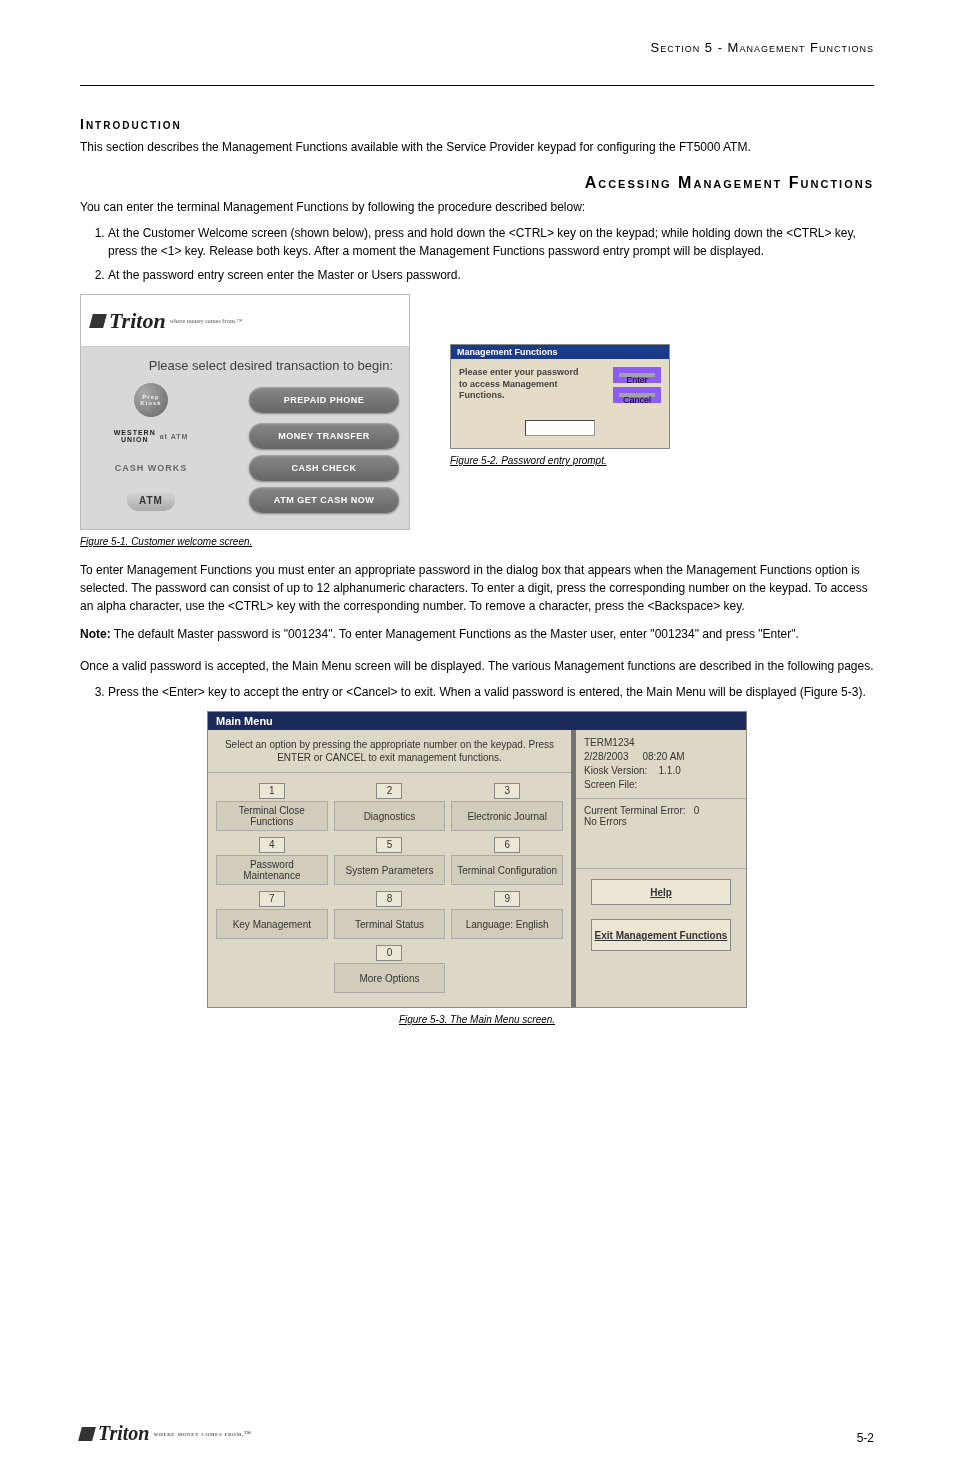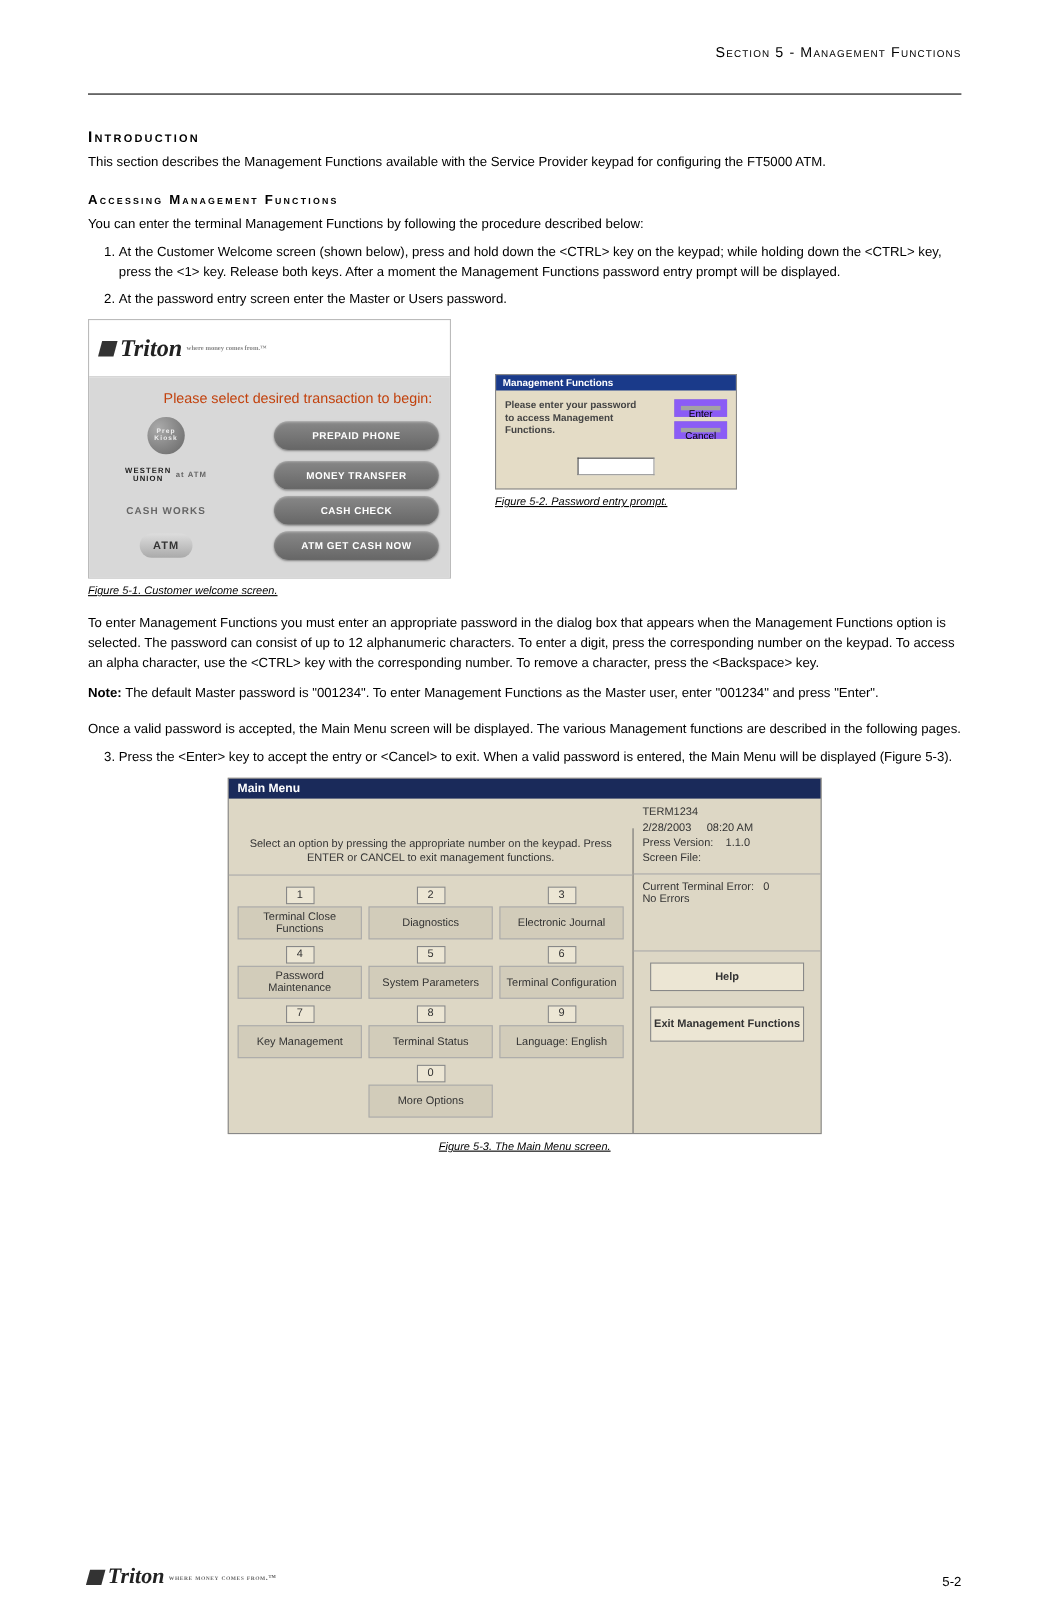--- a/index.html
+++ b/index.html
@@ -8,36 +8,36 @@
     height: 1475px;
     background: #fff;
     font-family: Arial, Helvetica, sans-serif;
     color: #000;
     position: relative;
     padding: 40px 80px 60px 80px;
   }
   .header-line { border-top: 1px solid #000; margin-top: 30px; margin-bottom: 30px; }
   .page-title-bar { text-align: right; font-size: 13px; letter-spacing: 1px; margin-bottom: 4px; font-variant: small-caps; }
   .section-title { font-size: 14px; font-weight: bold; letter-spacing: 2px; font-variant: small-caps; margin: 14px 0 6px 0; }
-  .section-sub { font-size: 12px; font-weight: bold; letter-spacing: 2px; font-variant: small-caps; margin: 18px 0 6px 0; }
+  .section-sub { font-size: 16px; font-weight: bold; letter-spacing: 2px; font-variant: small-caps; margin: 18px 0 6px 0; text-align: right; }
   .body-text { font-size: 12px; line-height: 1.5; margin-bottom: 8px; }
   .note-text { font-size: 12px; line-height: 1.5; margin: 10px 0 14px 0; }
   .note-label { font-weight: bold; }
   .fig-row { display: flex; gap: 40px; align-items: flex-start; margin: 10px 0 6px 0; }
   .fig-caption { font-size: 10px; font-style: italic; margin-top: 6px; text-decoration: underline; }
 
   
   .welcome-fig { width: 330px; }
   .welcome-panel { width: 330px; border: 1px solid #bbb; background: #fff; }
   .welcome-top { height: 52px; padding: 6px 10px; border-bottom: 1px solid #ccc; display: flex; align-items: center; }
   .triton-logo { font-family: Georgia, serif; font-style: italic; font-weight: bold; font-size: 22px; color: #222; display: flex; align-items: center; gap: 4px; }
   .triton-mark { width: 14px; height: 14px; background: #333; transform: skewX(-15deg); }
   .triton-tag { font-size: 6px; color: #888; font-style: normal; line-height: 1; }
   .welcome-body { background: #d8d8d8; padding: 10px; }
-  .welcome-prompt { text-align: right; font-size: 13px; color: #c2410c; line-height: 1.4; margin-bottom: 8px; padding-right: 6px; }
+  .welcome-prompt { text-align: right; font-size: 13px; color: #404040; line-height: 1.4; margin-bottom: 8px; padding-right: 6px; }
   .option-row { display: flex; align-items: center; justify-content: space-between; margin: 6px 0; }
   .option-left { width: 120px; font-size: 9px; color: #666; text-align: center; font-weight: bold; letter-spacing: 1px; display:flex; align-items:center; justify-content:center; }
   .option-pill { width: 150px; height: 26px; border-radius: 13px; background: linear-gradient(#888,#666); color: #fff; font-size: 9px; font-weight: bold; display: flex; align-items: center; justify-content: center; letter-spacing: 0.5px; box-shadow: inset 0 1px 2px rgba(255,255,255,.3), 0 1px 2px rgba(0,0,0,.4); }
   .round-badge { width: 34px; height: 34px; border-radius: 50%; background: radial-gradient(circle at 30% 30%, #aaa, #666); display:flex;align-items:center;justify-content:center; font-size:6px;color:#eee; }
   .oval-badge { width: 48px; height: 22px; border-radius: 11px; background: linear-gradient(#ddd,#aaa); display:flex;align-items:center;justify-content:center; font-size:10px;font-weight:bold;color:#333; }
   .wu-badge { font-size:7px; color:#222; font-weight:bold; line-height:1; }
 
   
   .pw-fig { width: 196px; margin-top: 50px; }
   .pw-dialog { width: 220px; border: 1px solid #888; background: #e4dcc6; font-size: 9px; }
@@ -49,30 +49,30 @@
 
   .ol { font-size: 12px; line-height: 1.5; padding-left: 28px; }
   .ol li { margin-bottom: 6px; }
 
   
   .mainmenu-wrap { display:flex; justify-content:center; margin-top: 10px; }
   .mainmenu-fig { width: 540px; }
   .mainmenu { width: 540px; border: 1px solid #888; background: #ddd7c5; font-size: 10px; color: #333; }
   .mm-title { background: #1a2a5a; color: #fff; font-size: 11px; font-weight: bold; padding: 3px 8px; }
   .mm-flex { display: flex; }
-  .mm-left { flex: 1; border-right: 1px solid #737373; margin-top: 27px; }
+  .mm-left { flex: 1; border-right: 5px solid #737373; }
   .mm-instr { border-bottom: 1px solid #aaa; padding: 8px 12px; text-align: center; font-size: 10px; line-height: 1.3; }
   .mm-grid { display: grid; grid-template-columns: repeat(3, 1fr); gap: 6px; padding: 10px 8px 14px 8px; }
   .mm-cell { text-align: center; }
   .mm-num { display: inline-block; width: 26px; height: 16px; border: 1px solid #888; background: #ece6d4; font-size: 10px; line-height: 14px; margin-bottom: 2px; }
   .mm-label { border: 1px solid #aaa; background: #d2ccba; height: 30px; font-size: 10px; display: flex; align-items: center; justify-content: center; padding: 0 4px; line-height: 1.1; }
   .mm-right { width: 170px; display:flex; flex-direction:column; }
   .mm-info { border-bottom: 1px solid #aaa; padding: 6px 8px; font-size: 10px; line-height: 1.4; }
   .mm-err { border-bottom: 1px solid #aaa; padding: 6px 8px; font-size: 10px; height: 70px; }
-  .mm-btnwrap { padding: 10px 8px; display:flex; flex-direction:column; gap:14px; align-items:center; flex:1; }
+  .mm-btnwrap { padding: 10px 8px; display:flex; flex-direction:column; gap:14px; align-items:center; flex:1;text-decoration:underline; }
   .mm-btn { width: 140px; height: 26px; border: 1px solid #888; background: #ece6d4; display:flex;align-items:center;justify-content:center; font-size: 10px; font-weight: bold; line-height:1.1; text-align:center; }
 
   .footer { position: absolute; left: 80px; bottom: 30px; right: 80px; display:flex; justify-content:space-between; align-items:flex-end; }
   .page-num { font-size: 12px; }
   .footer-logo { font-family: Georgia, serif; font-style: italic; font-weight: bold; font-size: 20px; color: #222; display:flex; align-items:center; gap:4px; }
   .footer-tag { font-size: 7px; color:#666; font-style:normal; letter-spacing:0.5px; font-variant: small-caps; }
 </style>
 </head>
 <body>
 
@@ -174,21 +174,21 @@
               <div class="mm-cell"><div class="mm-num">7</div><div class="mm-label">Key Management</div></div>
               <div class="mm-cell"><div class="mm-num">8</div><div class="mm-label">Terminal Status</div></div>
               <div class="mm-cell"><div class="mm-num">9</div><div class="mm-label">Language: English</div></div>
               <div class="mm-cell" style="grid-column: 2 / 3;"><div class="mm-num">0</div><div class="mm-label">More Options</div></div>
             </div>
       </div>
       <div class="mm-right">
         <div class="mm-info">
           <div>TERM1234</div>
           <div><span>2/28/2003</span> &nbsp;&nbsp;&nbsp; <span>08:20 AM</span></div>
-          <div><span>Press Version:</span> &nbsp;&nbsp; <span>1.1.0</span></div>
+          <div><span>Kiosk Version:</span> &nbsp;&nbsp; <span>1.1.0</span></div>
           <div>Screen File:</div>
         </div>
         <div class="mm-err">
           <div><span>Current Terminal Error:</span> &nbsp; <span>0</span></div>
           <div>No Errors</div>
         </div>
         <div class="mm-btnwrap">
           <div class="mm-btn">Help</div>
           <div class="mm-btn" style="height:32px;">Exit Management Functions</div>
         </div>

